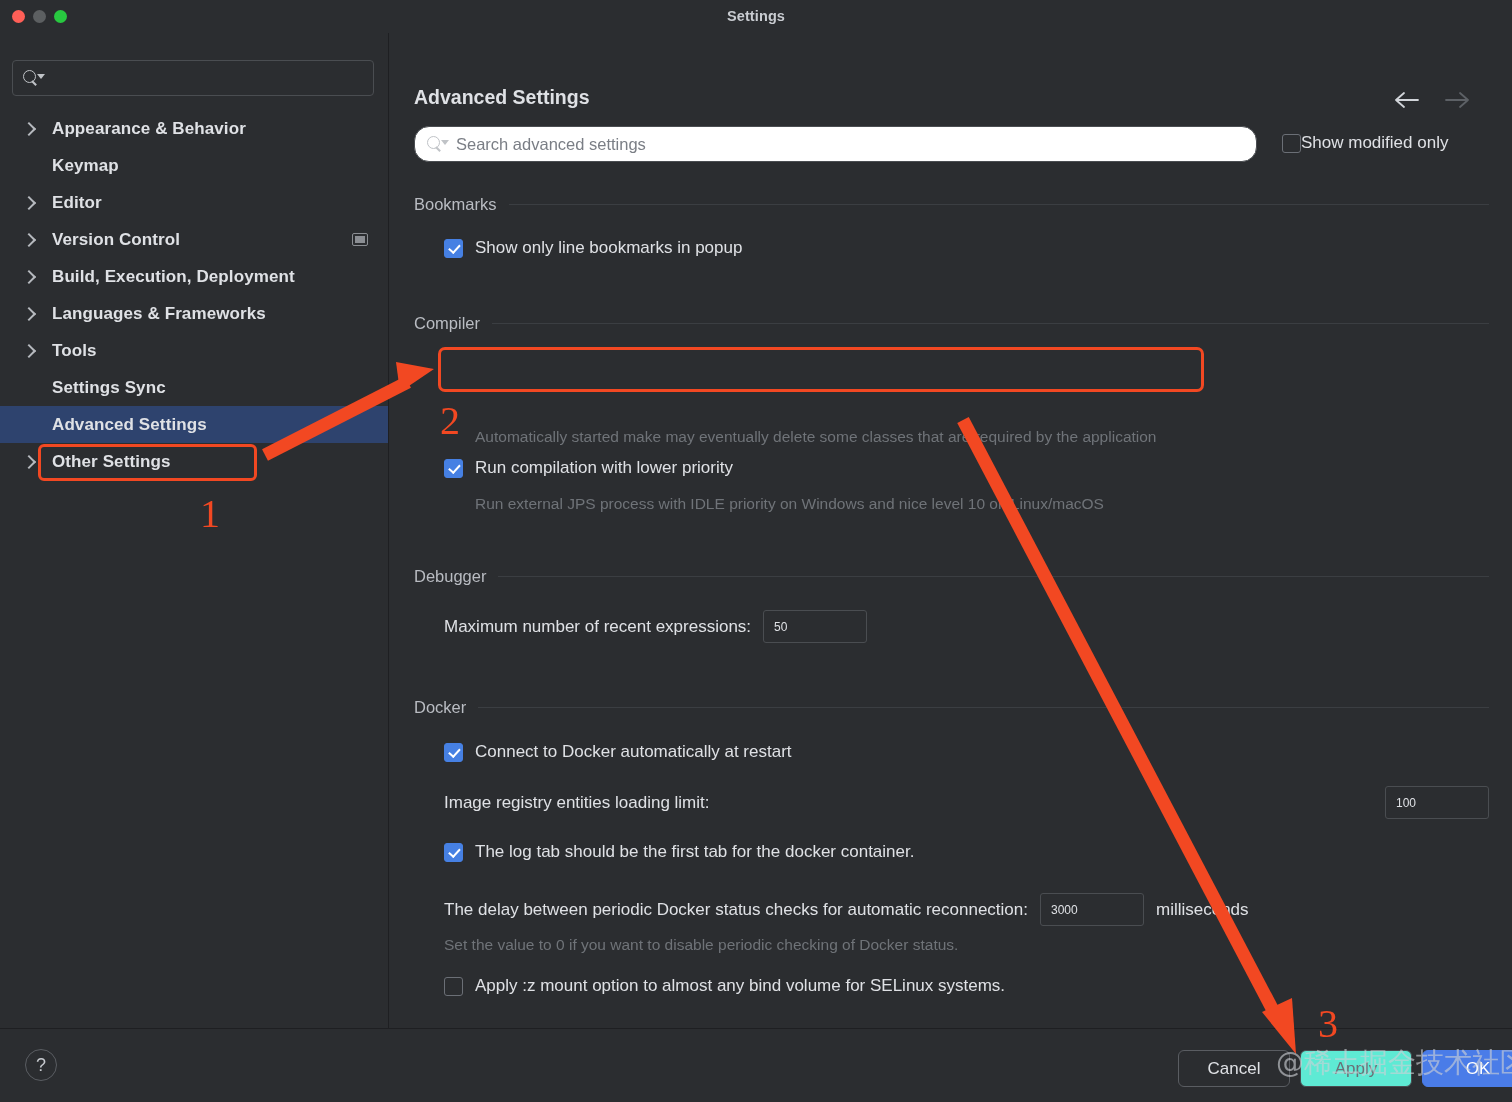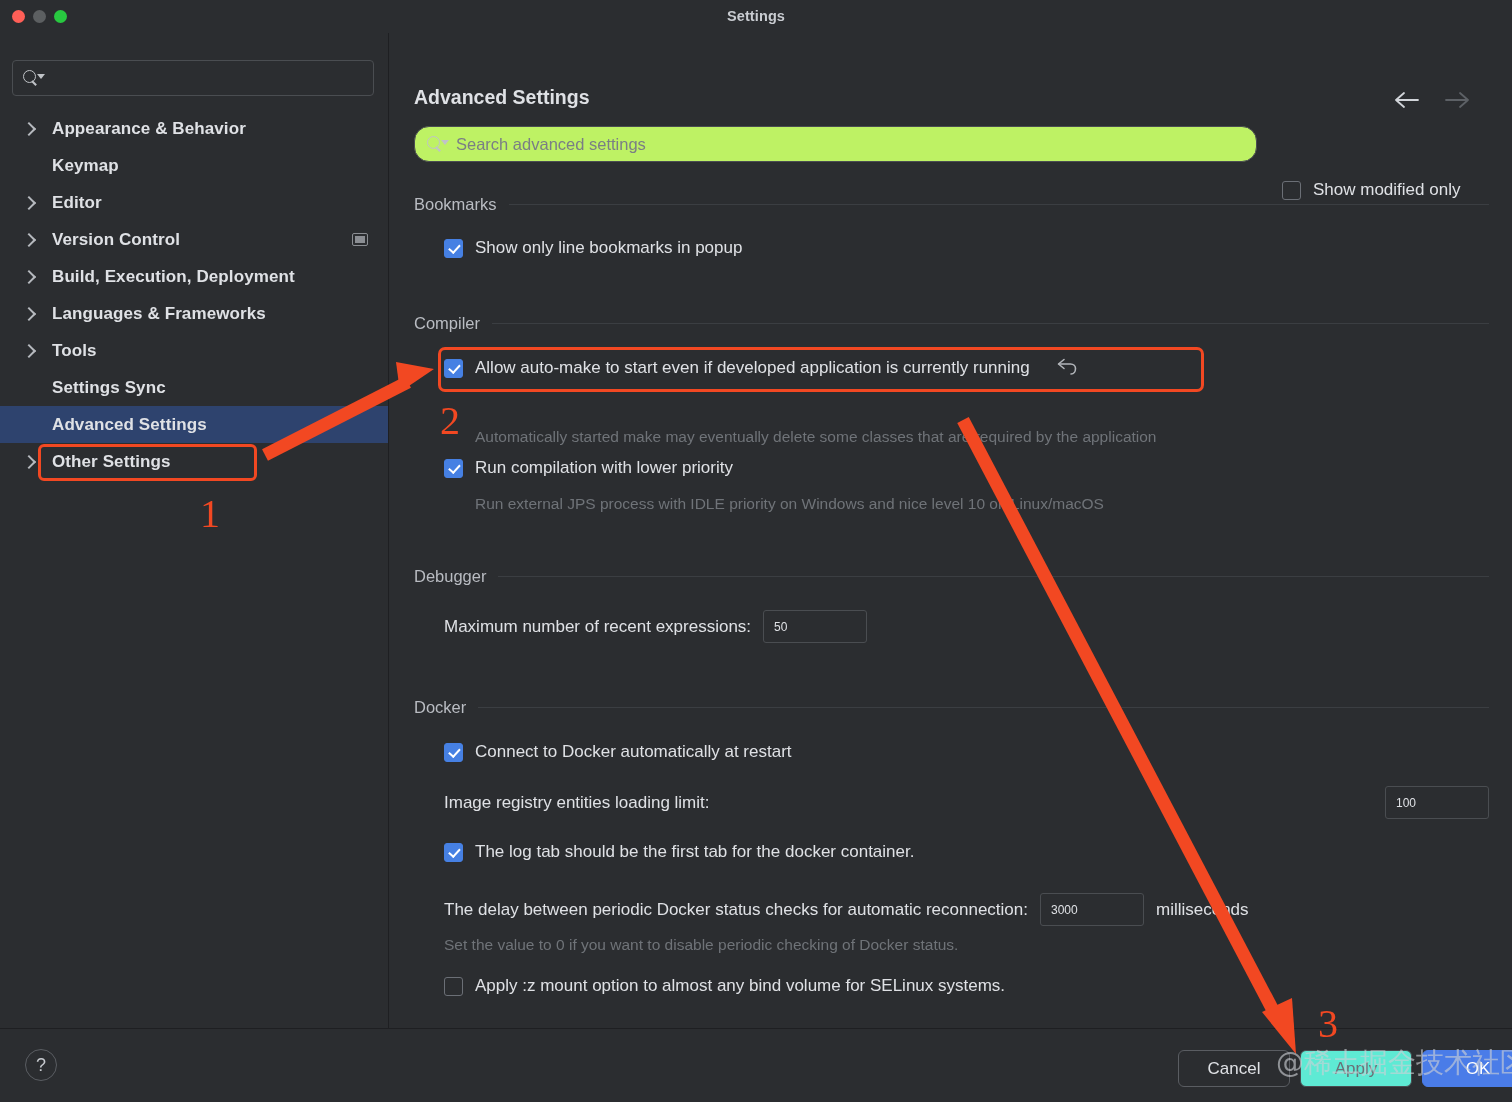--- a/index.html
+++ b/index.html
@@ -160,36 +160,36 @@
     position: absolute;
     right: 42px; top: 58px;
     display: flex; gap: 24px; align-items: center;
   }
   .arrow-svg { display: block; }
 
   .adv-search {
     position: absolute;
     left: 25px; top: 93px;
     width: 843px; height: 36px;
-    background: #bef264;
+    background: #ffffff;
     border: 1px solid #4a4d51;
     border-radius: 15px;
     display: flex; align-items: center;
     padding: 0 12px;
     box-sizing: border-box;
   }
   .adv-search-placeholder {
     font-size: 16.5px;
     color: #7a7e85;
     margin-left: 8px;
   }
   .show-modified {
     position: absolute;
     left: 893px; top: 100px;
-    display: flex; align-items: center; gap: 12px; margin-top: 47px;
+    display: flex; align-items: center; gap: 0;
   }
   .cb {
     width: 19px; height: 19px;
     border-radius: 3px;
     box-sizing: border-box;
     flex: none;
     position: relative;
   }
   .cb.off {
     border: 1.5px solid #6b6f76;
@@ -490,30 +490,20 @@
     <div class="setting-row" style="left:55px; top:205px;">
       <div class="cb on"></div>
       <div class="setting-label">Show only line bookmarks in popup</div>
     </div>
 
     <div class="section" style="top:281px;">
       <div class="section-title">Compiler</div>
       <div class="section-rule"></div>
     </div>
 
-    <div class="setting-row" style="left:55px; top:325px;">
-      <div class="cb on"></div>
-      <div class="setting-label">Allow auto-make to start even if developed application is currently running</div>
-      <span style="margin-left:12px;">
-        <svg class="revert-icon" width="24" height="20" viewBox="0 0 24 20">
-          <path d="M17 16 C20 16 21.5 13 21.5 10.5 C21.5 8 19.5 6 16.5 6 L5 6" stroke="#b2b5ba" stroke-width="1.6" fill="none" stroke-linecap="round"></path>
-          <path d="M10 1.5 L4.5 6 L10 10.5" stroke="#b2b5ba" stroke-width="1.6" fill="none" stroke-linecap="round" stroke-linejoin="round"></path>
-        </svg>
-      </span>
-    </div>
 
     <div class="setting-desc" style="left:86px; top:392px; width:760px;">Automatically started make may eventually delete some classes that are required by the application</div>
 
     <div class="setting-row" style="left:55px; top:425px;">
       <div class="cb on"></div>
       <div class="setting-label">Run compilation with lower priority</div>
     </div>
 
     <div class="setting-desc" style="left:86px; top:459px; width:900px;">Run external JPS process with IDLE priority on Windows and nice level 10 on Linux/macOS</div>
 

